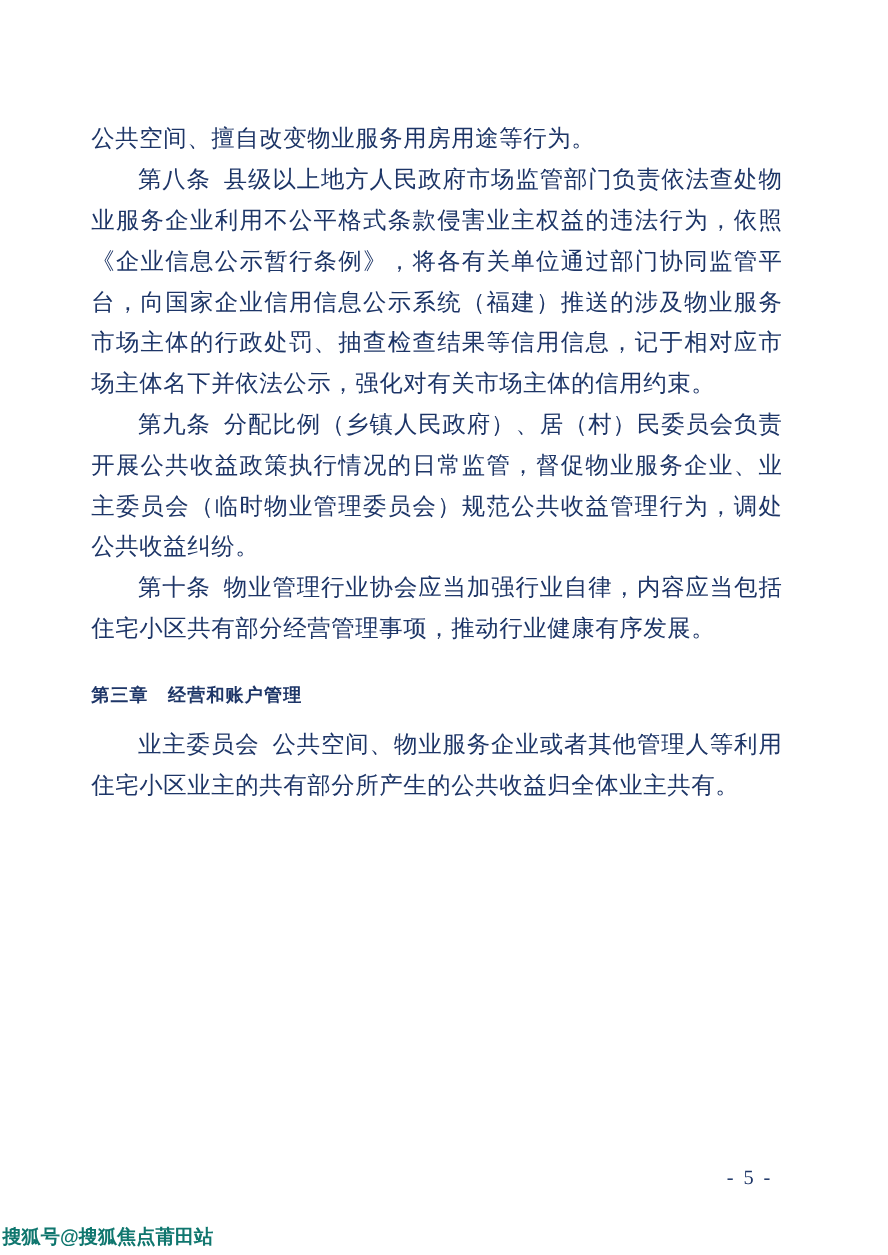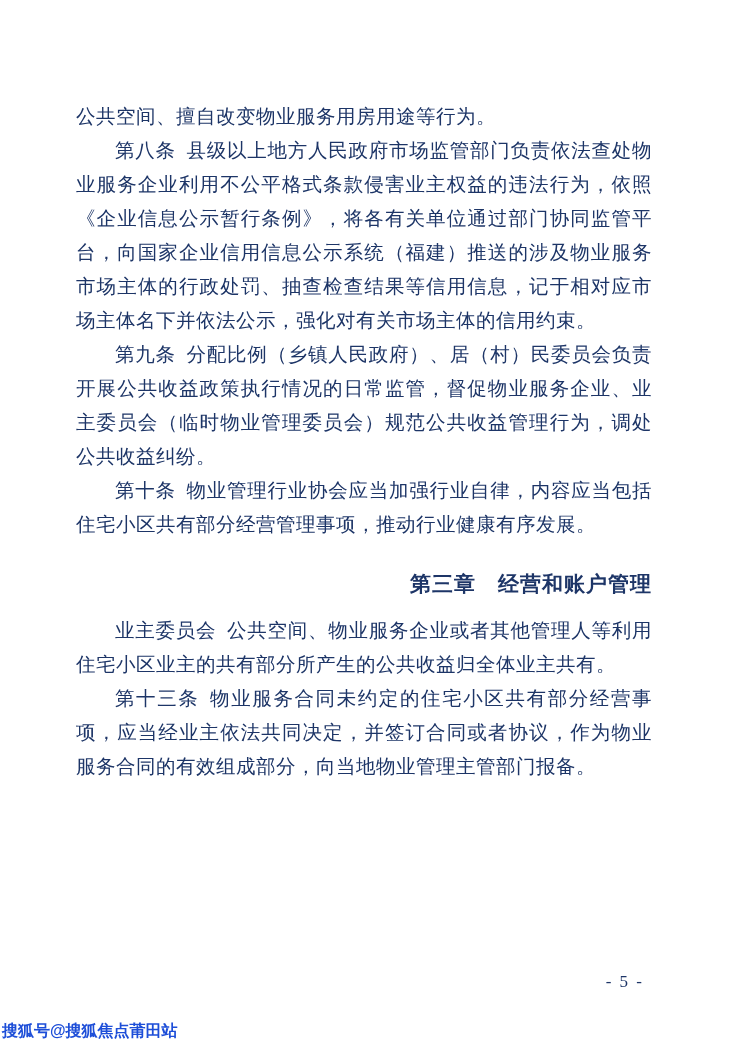--- a/index.html
+++ b/index.html
@@ -31,41 +31,41 @@
   }
   p.indent {
     text-indent: 2em;
   }
   .lead {
     font-weight: normal;
     margin-right: 0.55em;
   }
   h2.chapter {
     margin: 28px 0 16px 0;
-    text-align: right;
-    font-size: 21px;
+    text-align: left;
+    font-size: 15px;
     font-weight: bold;
     color: #1d3567;
     letter-spacing: 1px;
   }
   .page-number {
     position: absolute;
     right: 96px;
     bottom: 54px;
     font-size: 17px;
     color: #1d3567;
     letter-spacing: 2px;
   }
   .watermark {
     position: absolute;
     left: 2px;
     bottom: 4px;
     font-size: 16px;
     font-weight: bold;
-    color: #1d4ed8;
+    color: #0f766e;
     font-family: "Liberation Sans", sans-serif;
   }
 </style>
 </head>
 <body>
 
 <div class="page">
   <div class="content">
 
     <p class="para">公共空间、擅自改变物业服务用房用途等行为。</p>
@@ -74,20 +74,19 @@
 
     <p class="para indent"><span class="lead">第九条</span><span>分配比例（乡镇人民政府）、居（村）民委员会负责开展公共收益政策执行情况的日常监管，督促物业服务企业、业主委员会（临时物业管理委员会）规范公共收益管理行为，调处公共收益纠纷。</span></p>
 
     <p class="para indent"><span class="lead">第十条</span><span>物业管理行业协会应当加强行业自律，内容应当包括住宅小区共有部分经营管理事项，推动行业健康有序发展。</span></p>
 
     <h2 class="chapter">第三章　经营和账户管理</h2>
 
     <p class="para indent"><span class="lead">业主委员会</span><span>公共空间、物业服务企业或者其他管理人等利用住宅小区业主的共有部分所产生的公共收益归全体业主共有。</span></p>
 
 
-    <p class="para indent"><span class="lead">第十三条</span><span>物业服务合同未约定的住宅小区共有部分经营事项，应当经业主依法共同决定，并签订合同或者协议，作为物业服务合同的有效组成部分，向当地物业管理主管部门报备。</span></p>
 
   </div>
 
   <div class="page-number">- 5 -</div>
 
   <div class="watermark">搜狐号@搜狐焦点莆田站</div>
 </div>
 
 </body></html>

